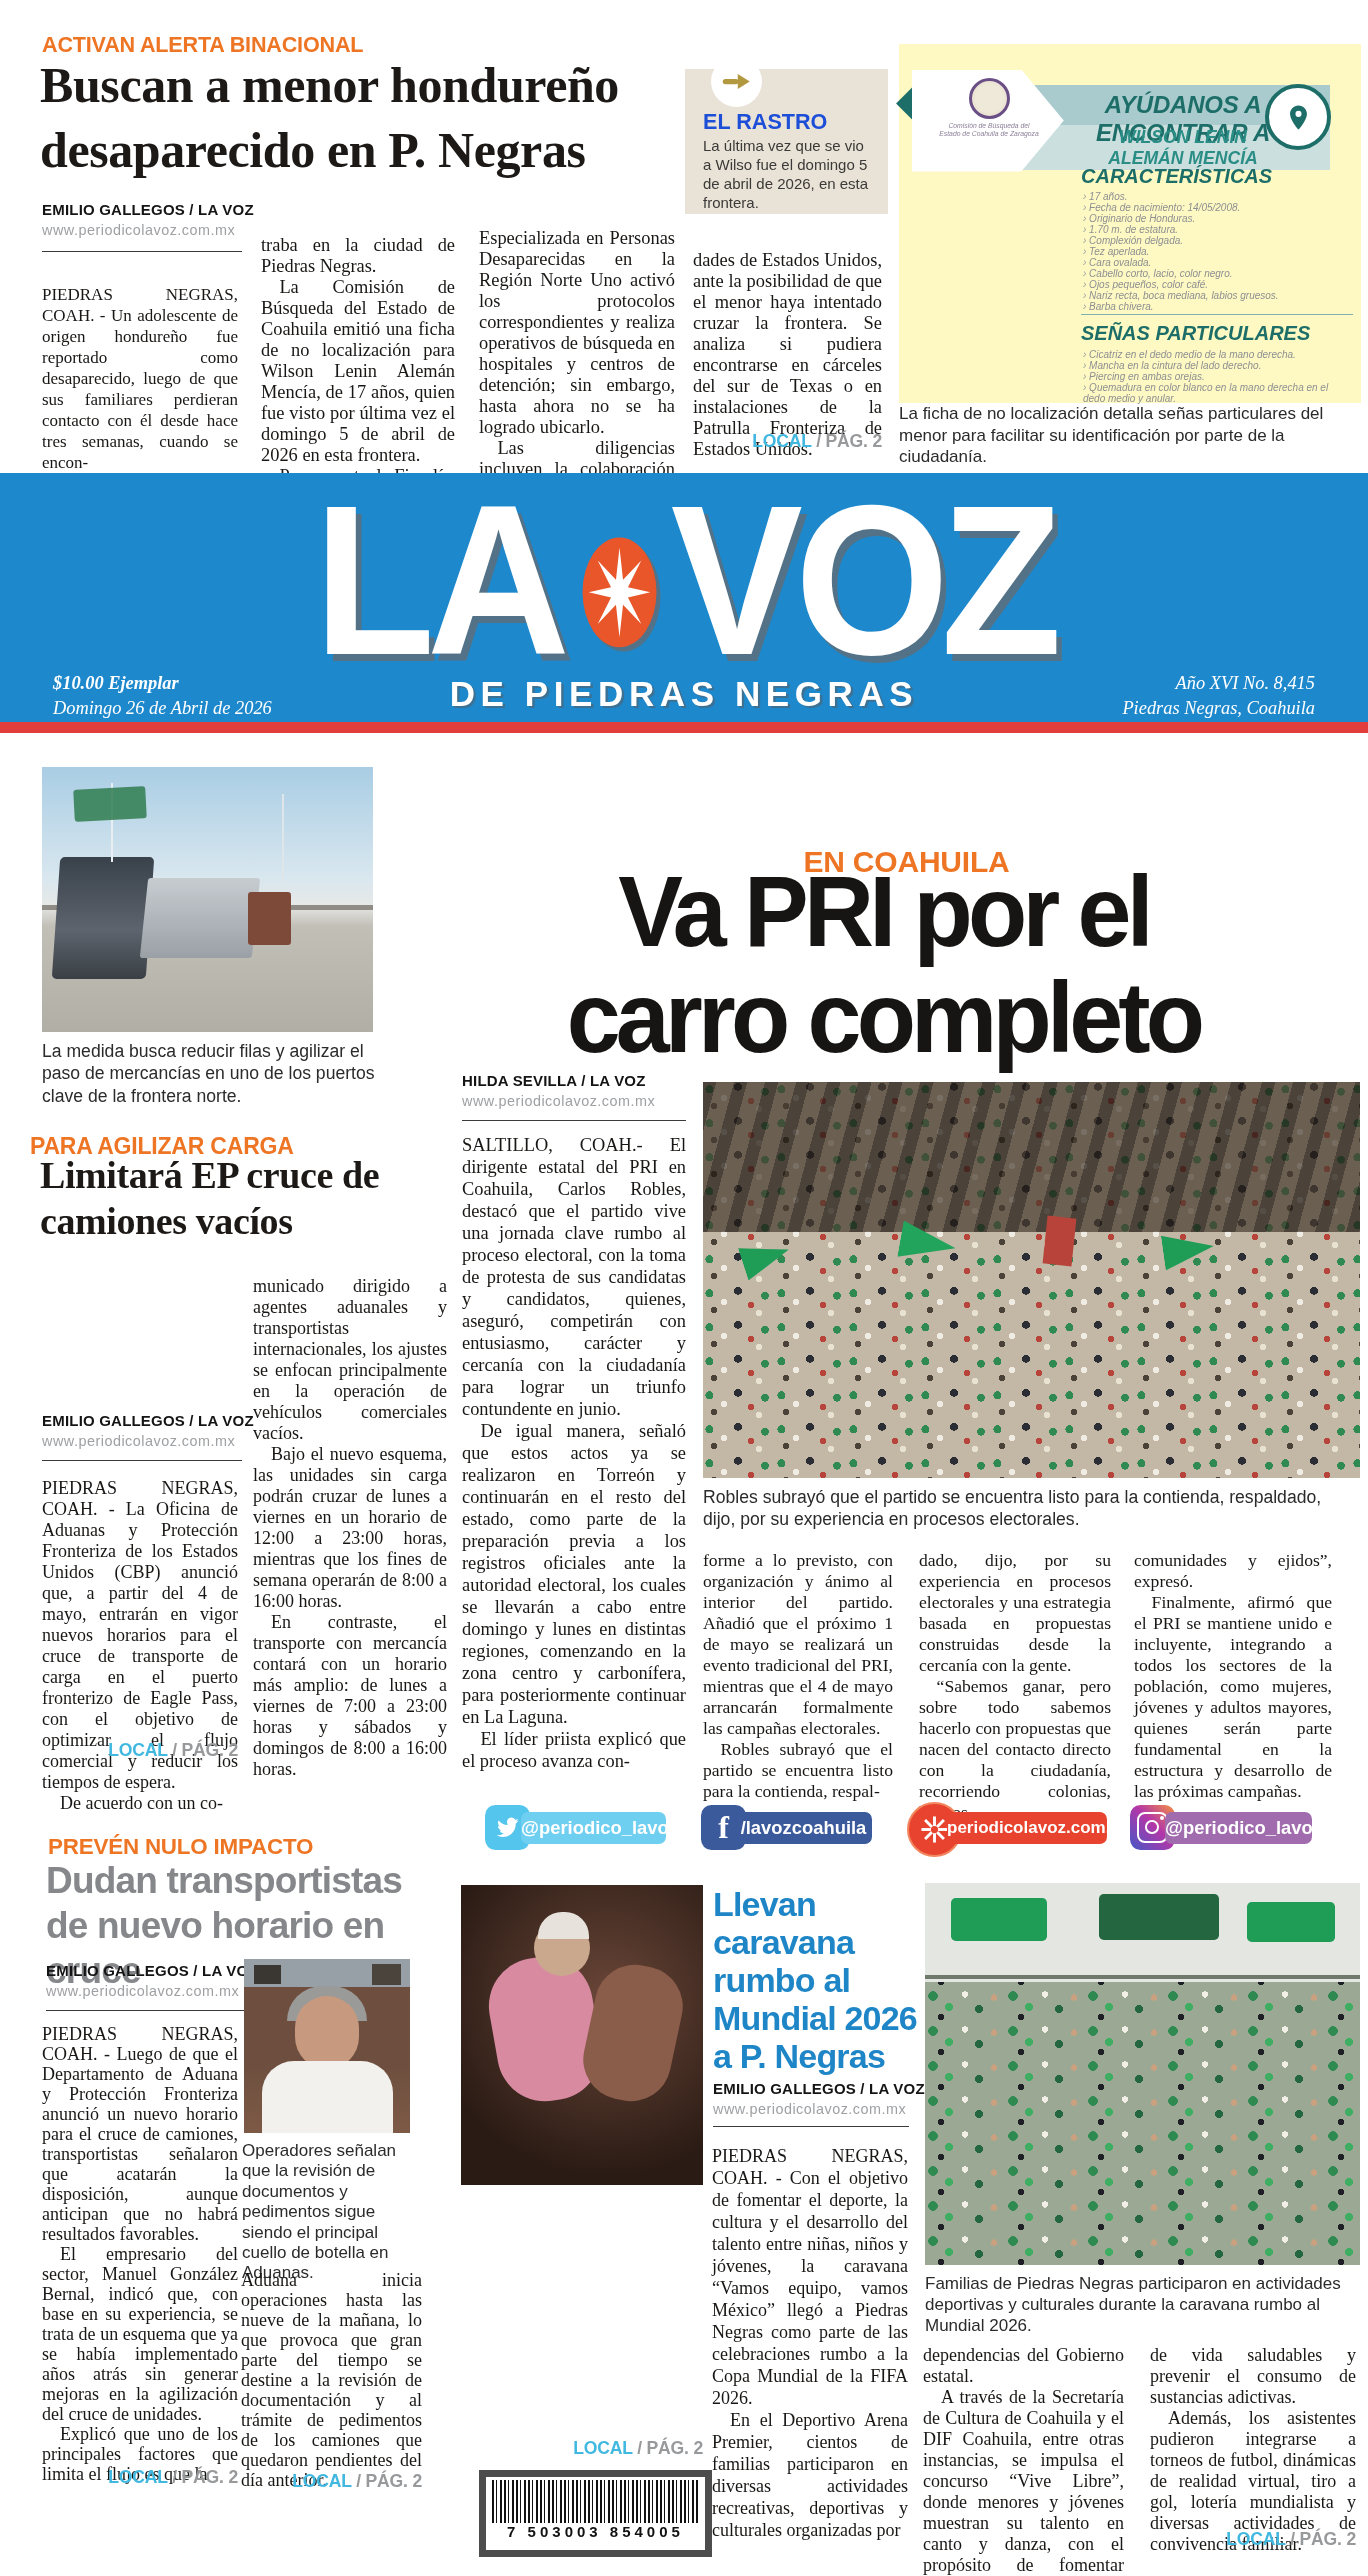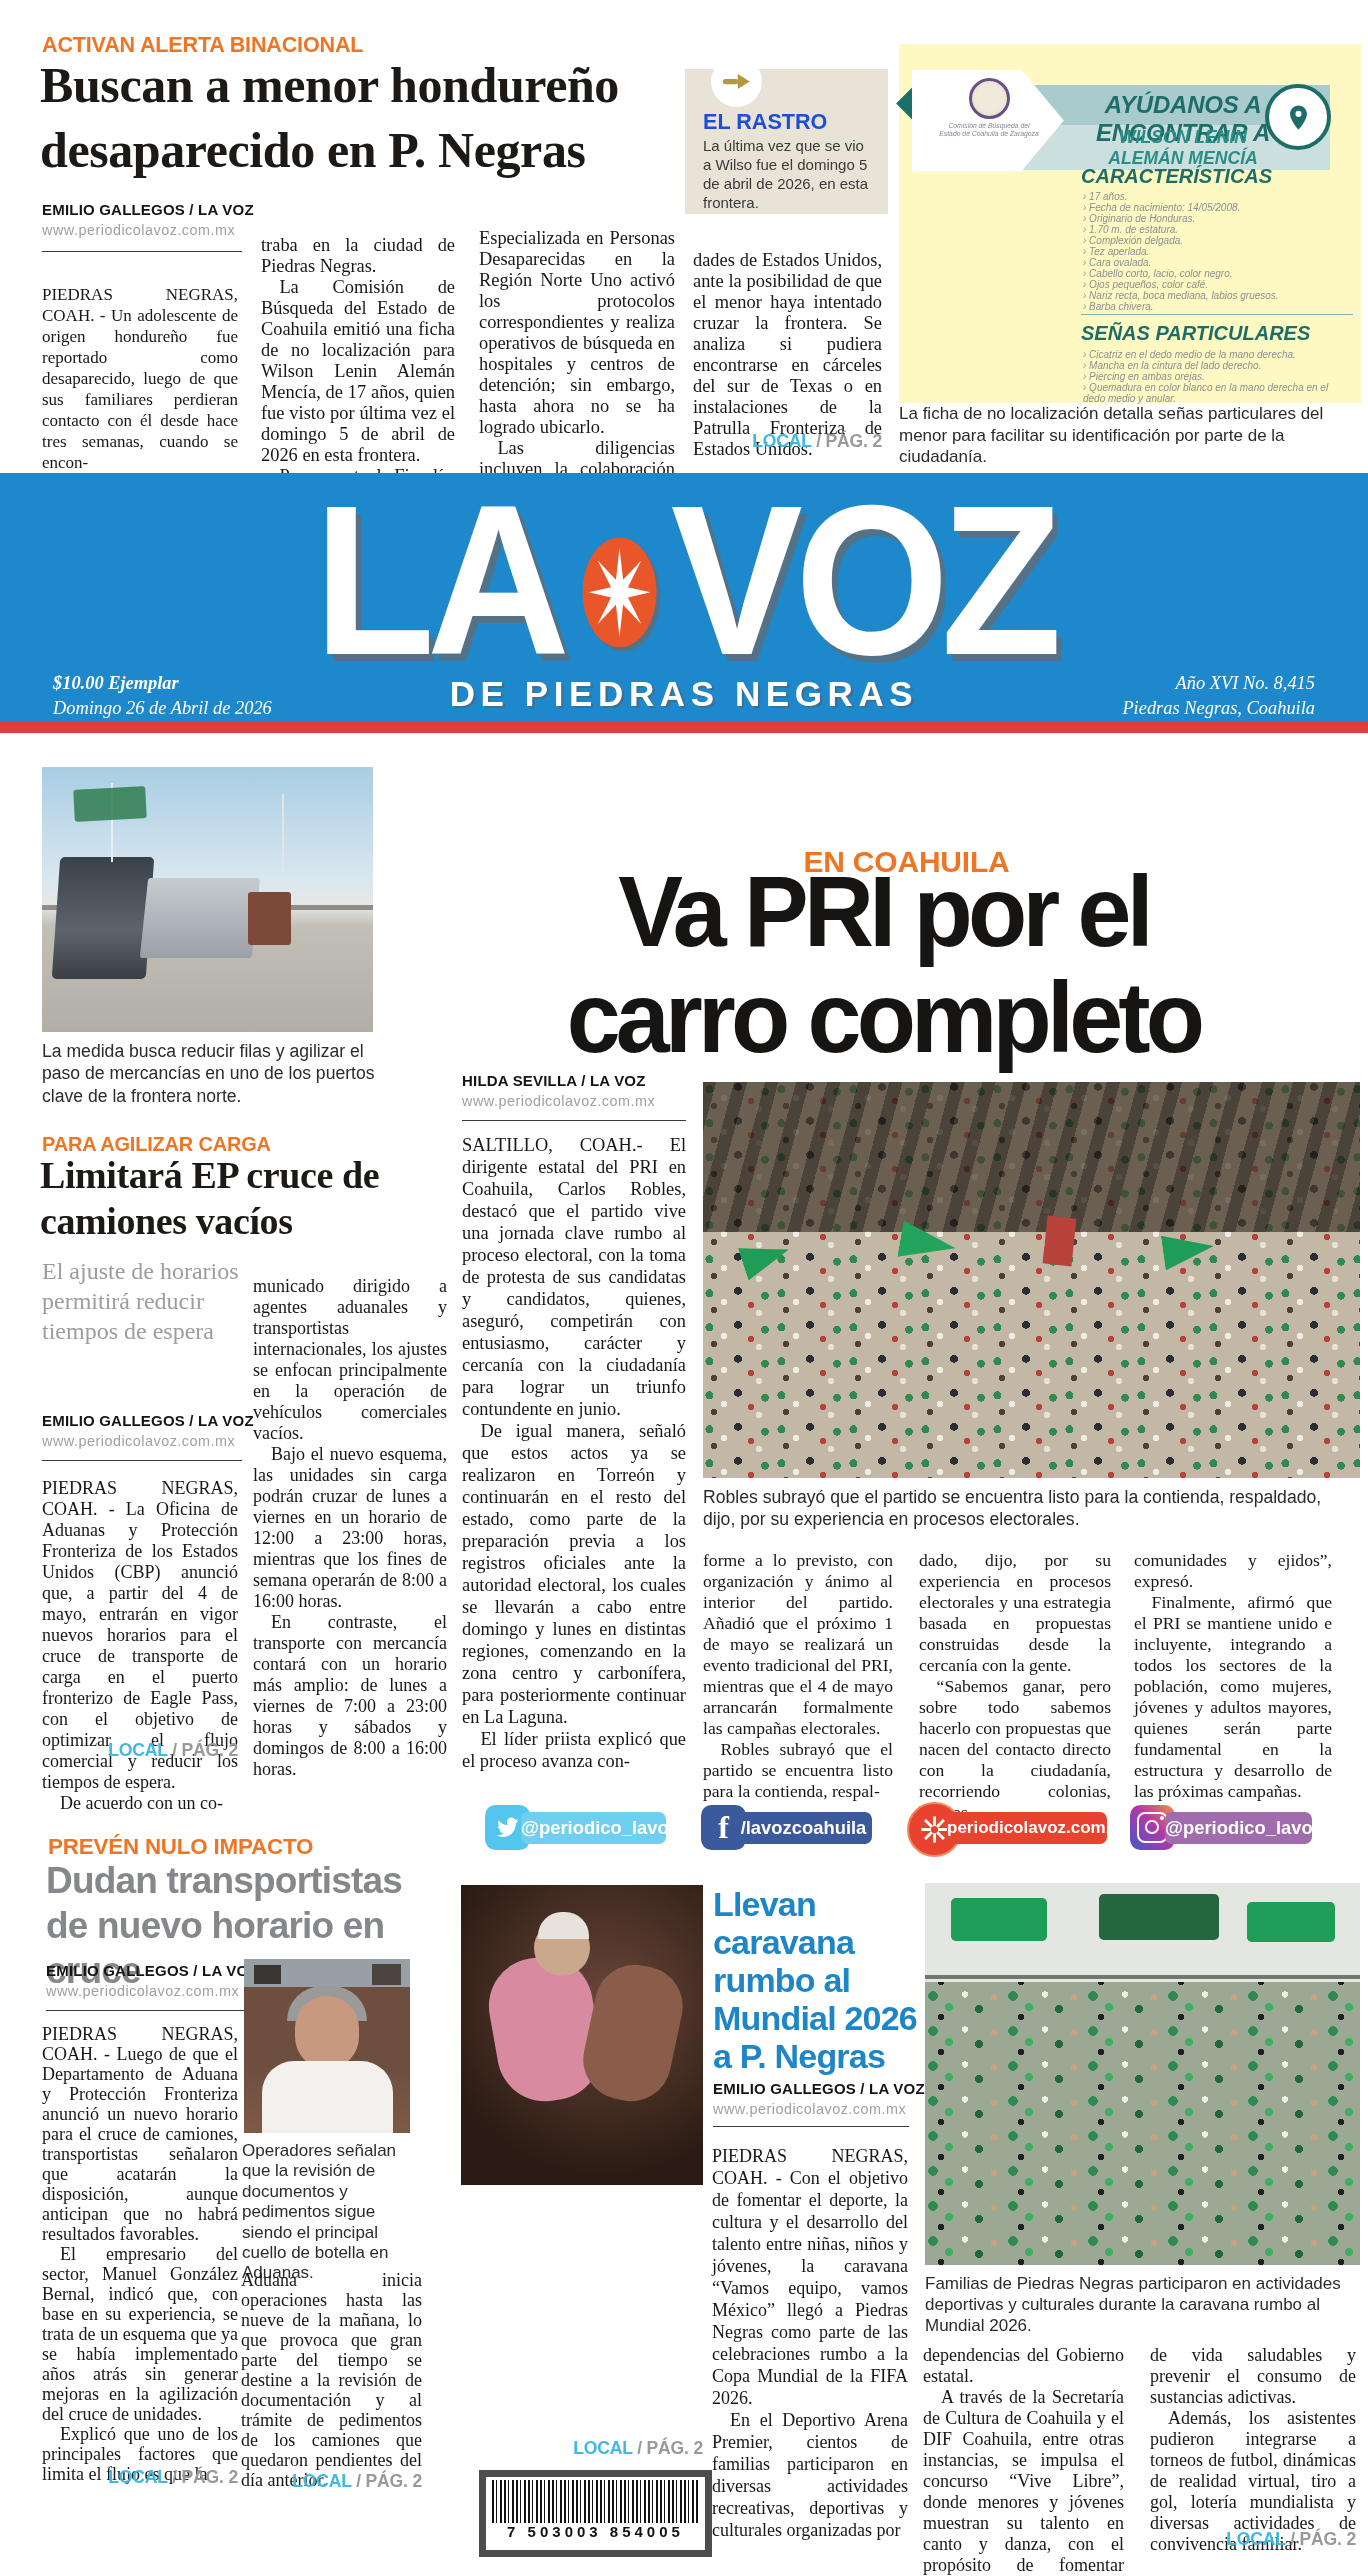--- a/index.html
+++ b/index.html
@@ -181,23 +181,22 @@
     <div class="abs" style="left:52%;top:34%;width:29px;height:48px;background:#b8433a;transform:rotate(6deg);"></div>
   </div>
   <div class="abs cap" style="left:703px;top:1486px;width:639px;font-size:17.6px;line-height:22.4px;">Robles subrayó que el partido se encuentra listo para la contienda, respaldado, dijo, por su experiencia en procesos electorales.</div>
   <div class="abs bodytext" style="left:703px;top:1550px;width:190px;font-size:17.6px;line-height:21px;">forme a lo previsto, con organización y ánimo al interior del partido. Añadió que el próximo 1 de mayo se realizará un evento tradicional del PRI, mientras que el 4 de mayo arrancarán formalmente las campañas electorales.
  Robles subrayó que el partido se encuentra listo para la contienda, respal-</div>
   <div class="abs bodytext" style="left:919px;top:1550px;width:192px;font-size:17.6px;line-height:21px;">dado, dijo, por su experiencia en procesos electorales y una estrategia basada en propuestas construidas desde la cercanía con la gente.
  “Sabemos ganar, pero sobre todo sabemos hacerlo con propuestas que nacen del contacto directo con la ciudadanía, recorriendo colonias, barrios,</div>
   <div class="abs bodytext" style="left:1134px;top:1550px;width:198px;font-size:17.6px;line-height:21px;">comunidades y ejidos”, expresó.
  Finalmente, afirmó que el PRI se mantiene unido e incluyente, integrando a todos los sectores de la población, como mujeres, jóvenes y adultos mayores, quienes serán parte fundamental en la estructura y desarrollo de las próximas campañas.</div>
 
-  <div class="abs kicker" style="left:42px;top:1133px;font-size:20px;">PARA AGILIZAR CARGA</div>
+  <div class="abs kicker" style="left:30px;top:1133px;font-size:23px;">PARA AGILIZAR CARGA</div>
   <div class="abs serifhl" style="left:40px;top:1152px;width:415px;font-size:38px;line-height:46px;">Limitará EP cruce de camiones vacíos</div>
-  <div class="abs deck" style="left:42px;top:1256px;width:200px;">El ajuste de horarios permitirá reducir tiempos de espera</div>
   <div class="abs byline" style="left:42px;top:1412px;">EMILIO GALLEGOS / LA VOZ</div>
   <div class="abs url" style="left:42px;top:1431px;">www.periodicolavoz.com.mx</div>
   <div class="abs rule" style="left:42px;top:1460px;width:200px;"></div>
   <div class="abs bodytext" style="left:42px;top:1478px;width:196px;font-size:18px;line-height:21px;">PIEDRAS NEGRAS, COAH. - La Oficina de Aduanas y Protección Fronteriza de los Estados Unidos (CBP) anunció que, a partir del 4 de mayo, entrarán en vigor nuevos horarios para el cruce de transporte de carga en el puerto fronterizo de Eagle Pass, con el objetivo de optimizar el flujo comercial y reducir los tiempos de espera.
  De acuerdo con un co-</div>
   <div class="abs bodytext" style="left:253px;top:1276px;width:194px;font-size:18px;line-height:21px;">municado dirigido a agentes aduanales y transportistas internacionales, los ajustes se enfocan principalmente en la operación de vehículos comerciales vacíos.
  Bajo el nuevo esquema, las unidades sin carga podrán cruzar de lunes a viernes en un horario de 12:00 a 23:00 horas, mientras que los fines de semana operarán de 8:00 a 16:00 horas.
  En contraste, el transporte con mercancía contará con un horario más amplio: de lunes a viernes de 7:00 a 23:00 horas y sábados y domingos de 8:00 a 16:00 horas.</div>
   <div class="abs pagetag" style="left:42px;top:1740px;width:196px;">
     <span class="sec">LOCAL</span><span class="pg"> / PÁG. 2</span>

